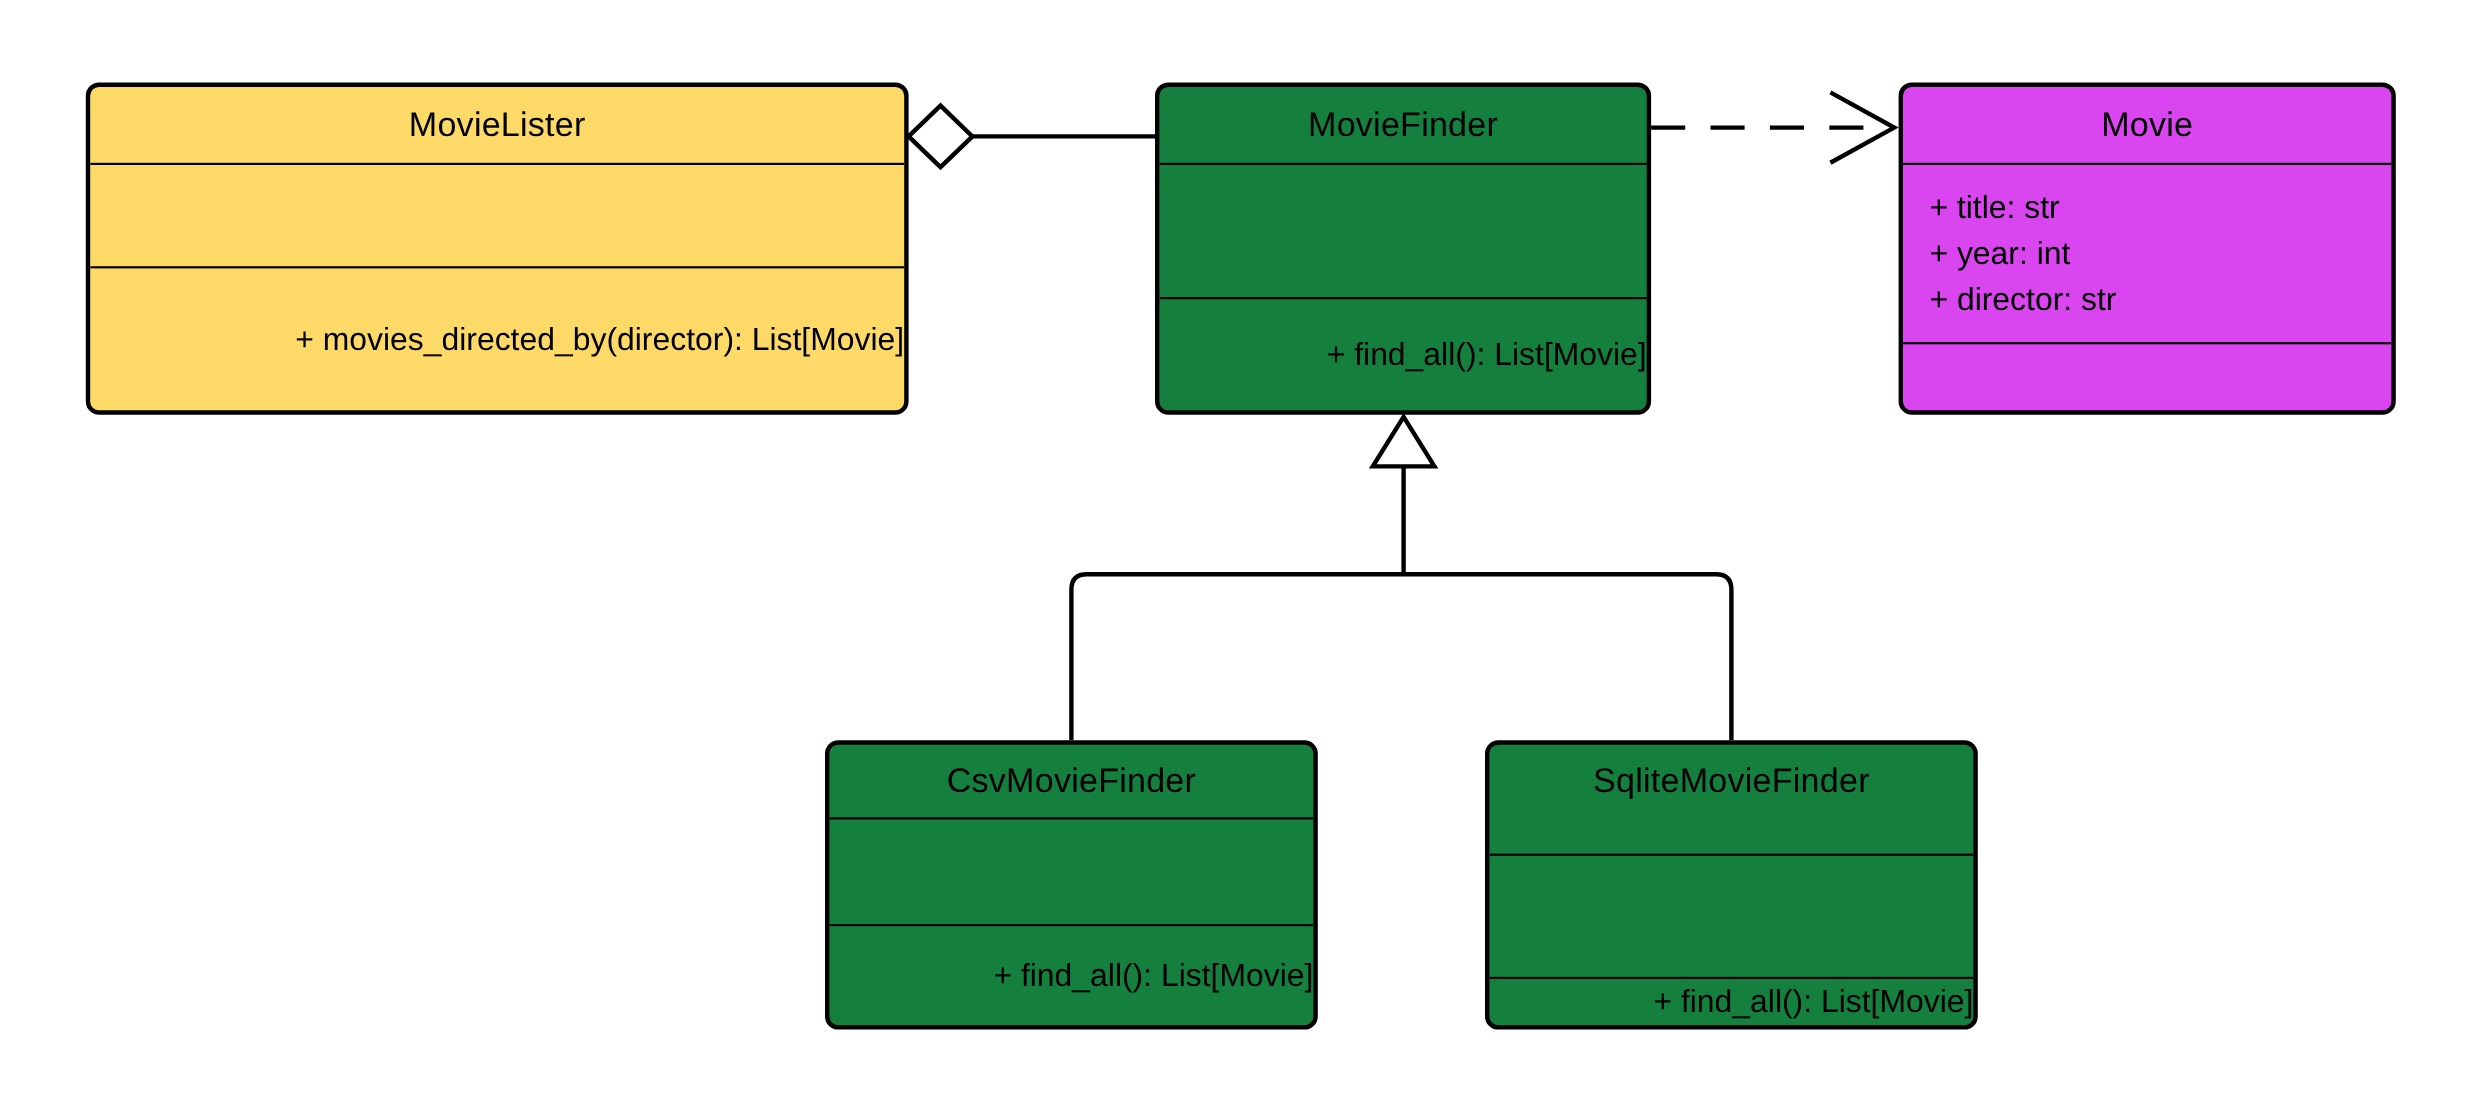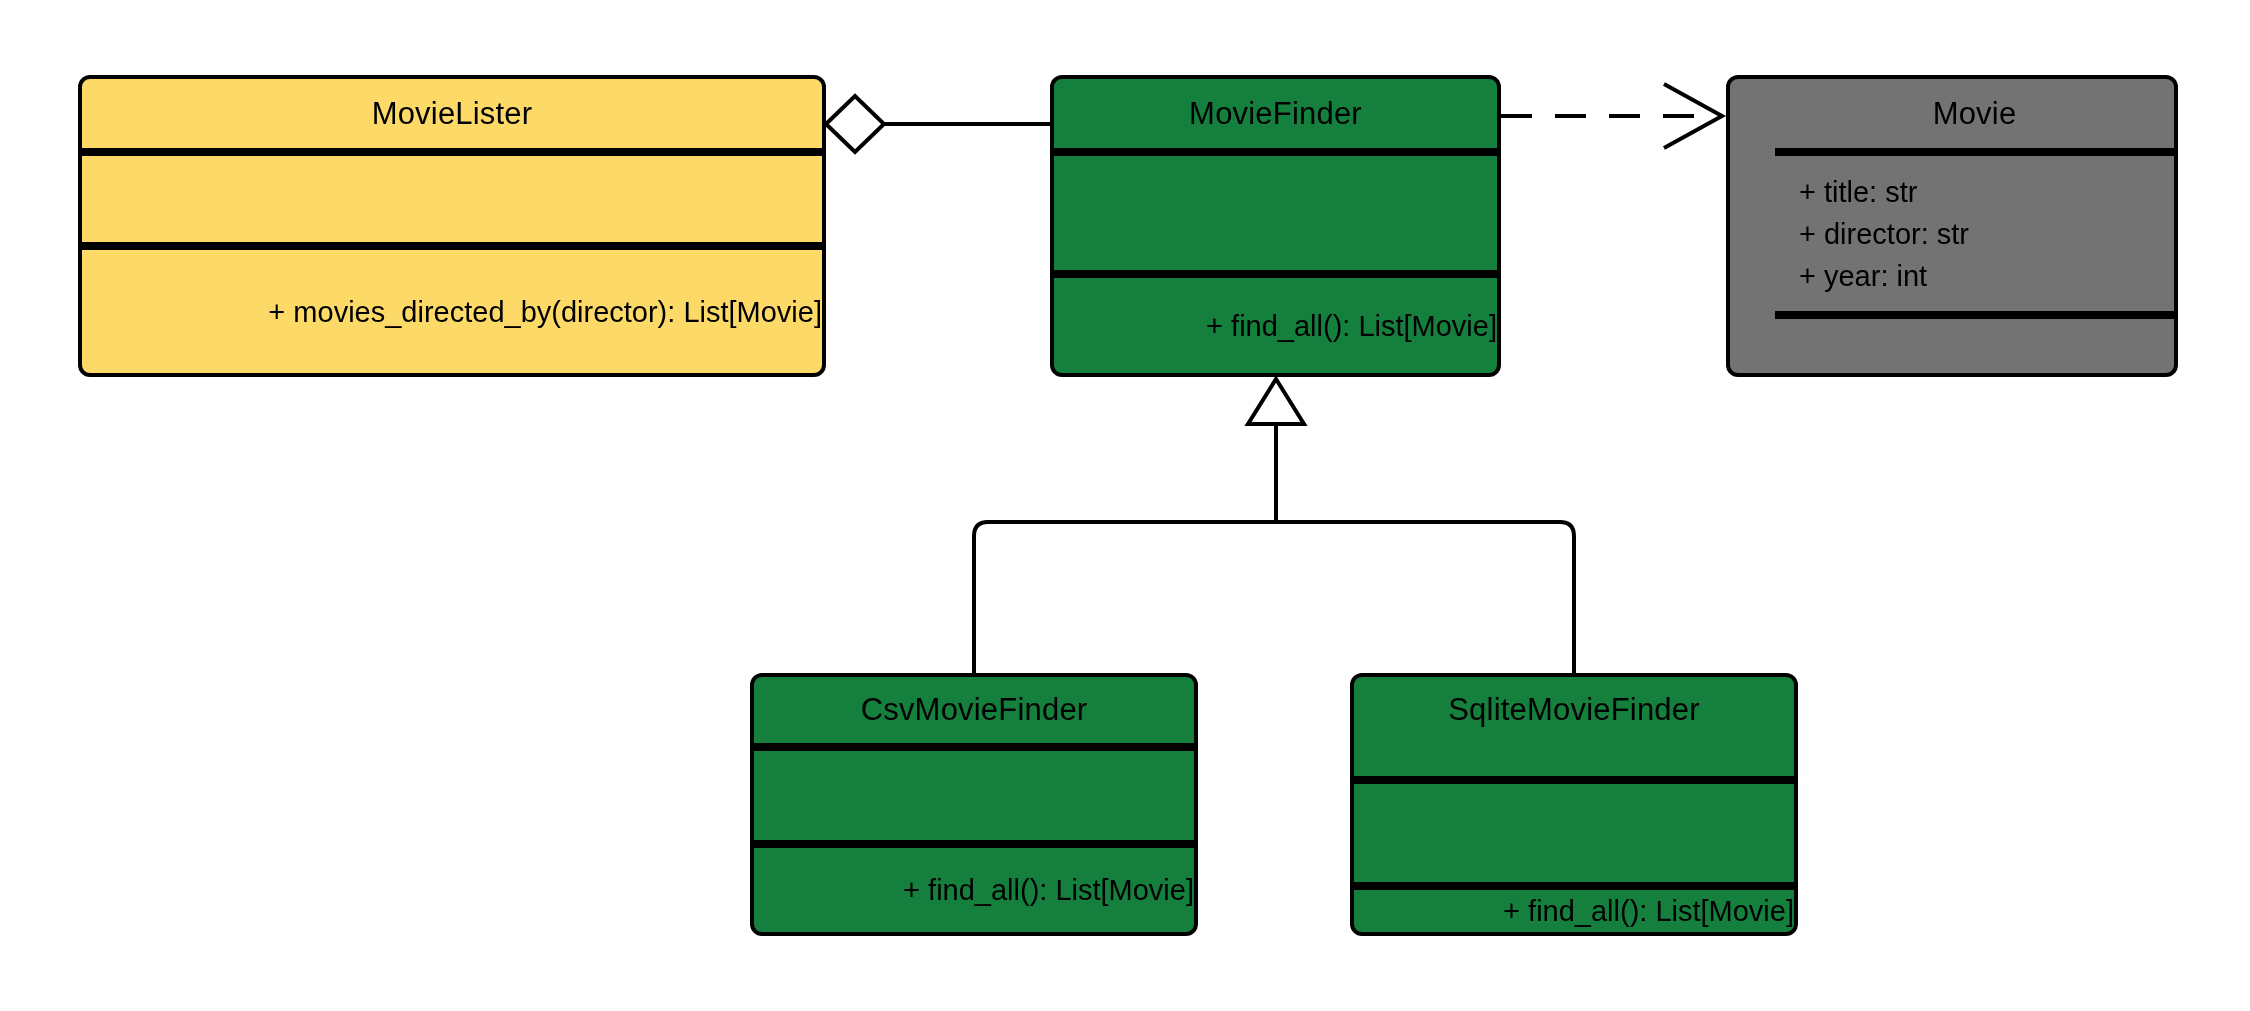--- a/index.html
+++ b/index.html
@@ -25,35 +25,35 @@
     position: absolute;
     box-sizing: border-box;
     border: 4px solid #000;
     border-radius: 12px;
     display: flex;
     flex-direction: column;
     overflow: hidden;
   }
   .c-yellow { background: #FDDA68; }
   .c-green  { background: #15803d; }
-  .c-blue   { background: #737373; padding-left: 45px; }
+  .c-blue   { background: #d946ef; }
 
   .uml-title {
     box-sizing: border-box;
     flex: 0 0 auto;
     display: flex;
     align-items: center;
     justify-content: center;
     font-size: 31px;
     letter-spacing: 0.2px;
     white-space: nowrap;
   }
   .uml-compartment {
     box-sizing: border-box;
-    border-top: 8px solid #000000;
+    border-top: 2px solid #000000;
     display: flex;
     flex-direction: column;
     justify-content: center;
   }
   .uml-methods { flex: 1 1 auto; align-items: flex-end; }
   .member-line {
     font-size: 29px;
     line-height: 42px;
     padding-left: 24px;
     white-space: nowrap;
@@ -117,22 +117,22 @@
     <div class="uml-compartment uml-attrs"></div>
     <div class="uml-compartment uml-methods">
       <div class="member-line">+ find_all(): List[Movie]</div>
     </div>
   </div>
 
   <div class="uml-class c-blue" id="box-movie">
     <div class="uml-title">Movie</div>
     <div class="uml-compartment uml-attrs">
       <div class="member-line">+ title: str</div>
+      <div class="member-line">+ year: int</div>
       <div class="member-line">+ director: str</div>
-      <div class="member-line">+ year: int</div>
     </div>
     <div class="uml-compartment uml-methods"></div>
   </div>
 
   <div class="uml-class c-green" id="box-csvmoviefinder">
     <div class="uml-title">CsvMovieFinder</div>
     <div class="uml-compartment uml-attrs"></div>
     <div class="uml-compartment uml-methods">
       <div class="member-line">+ find_all(): List[Movie]</div>
     </div>

